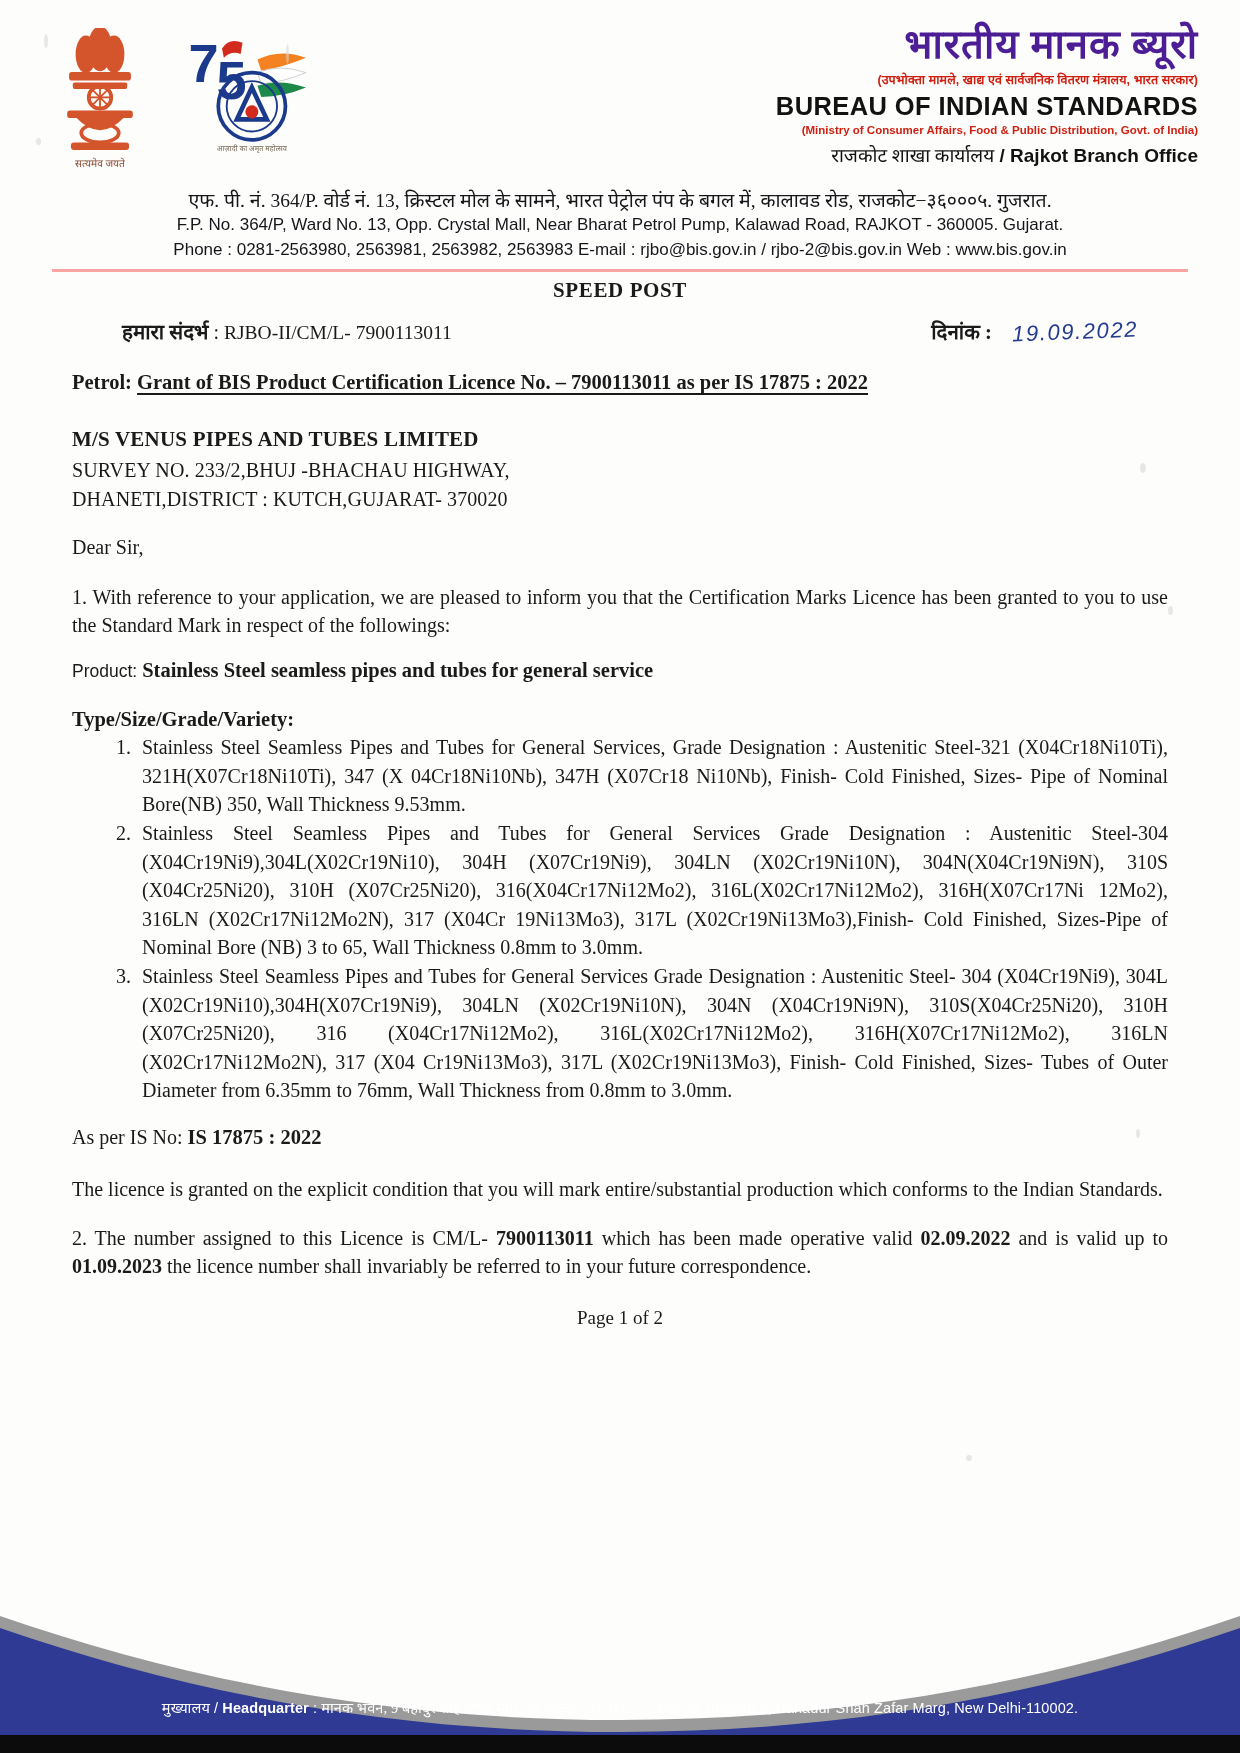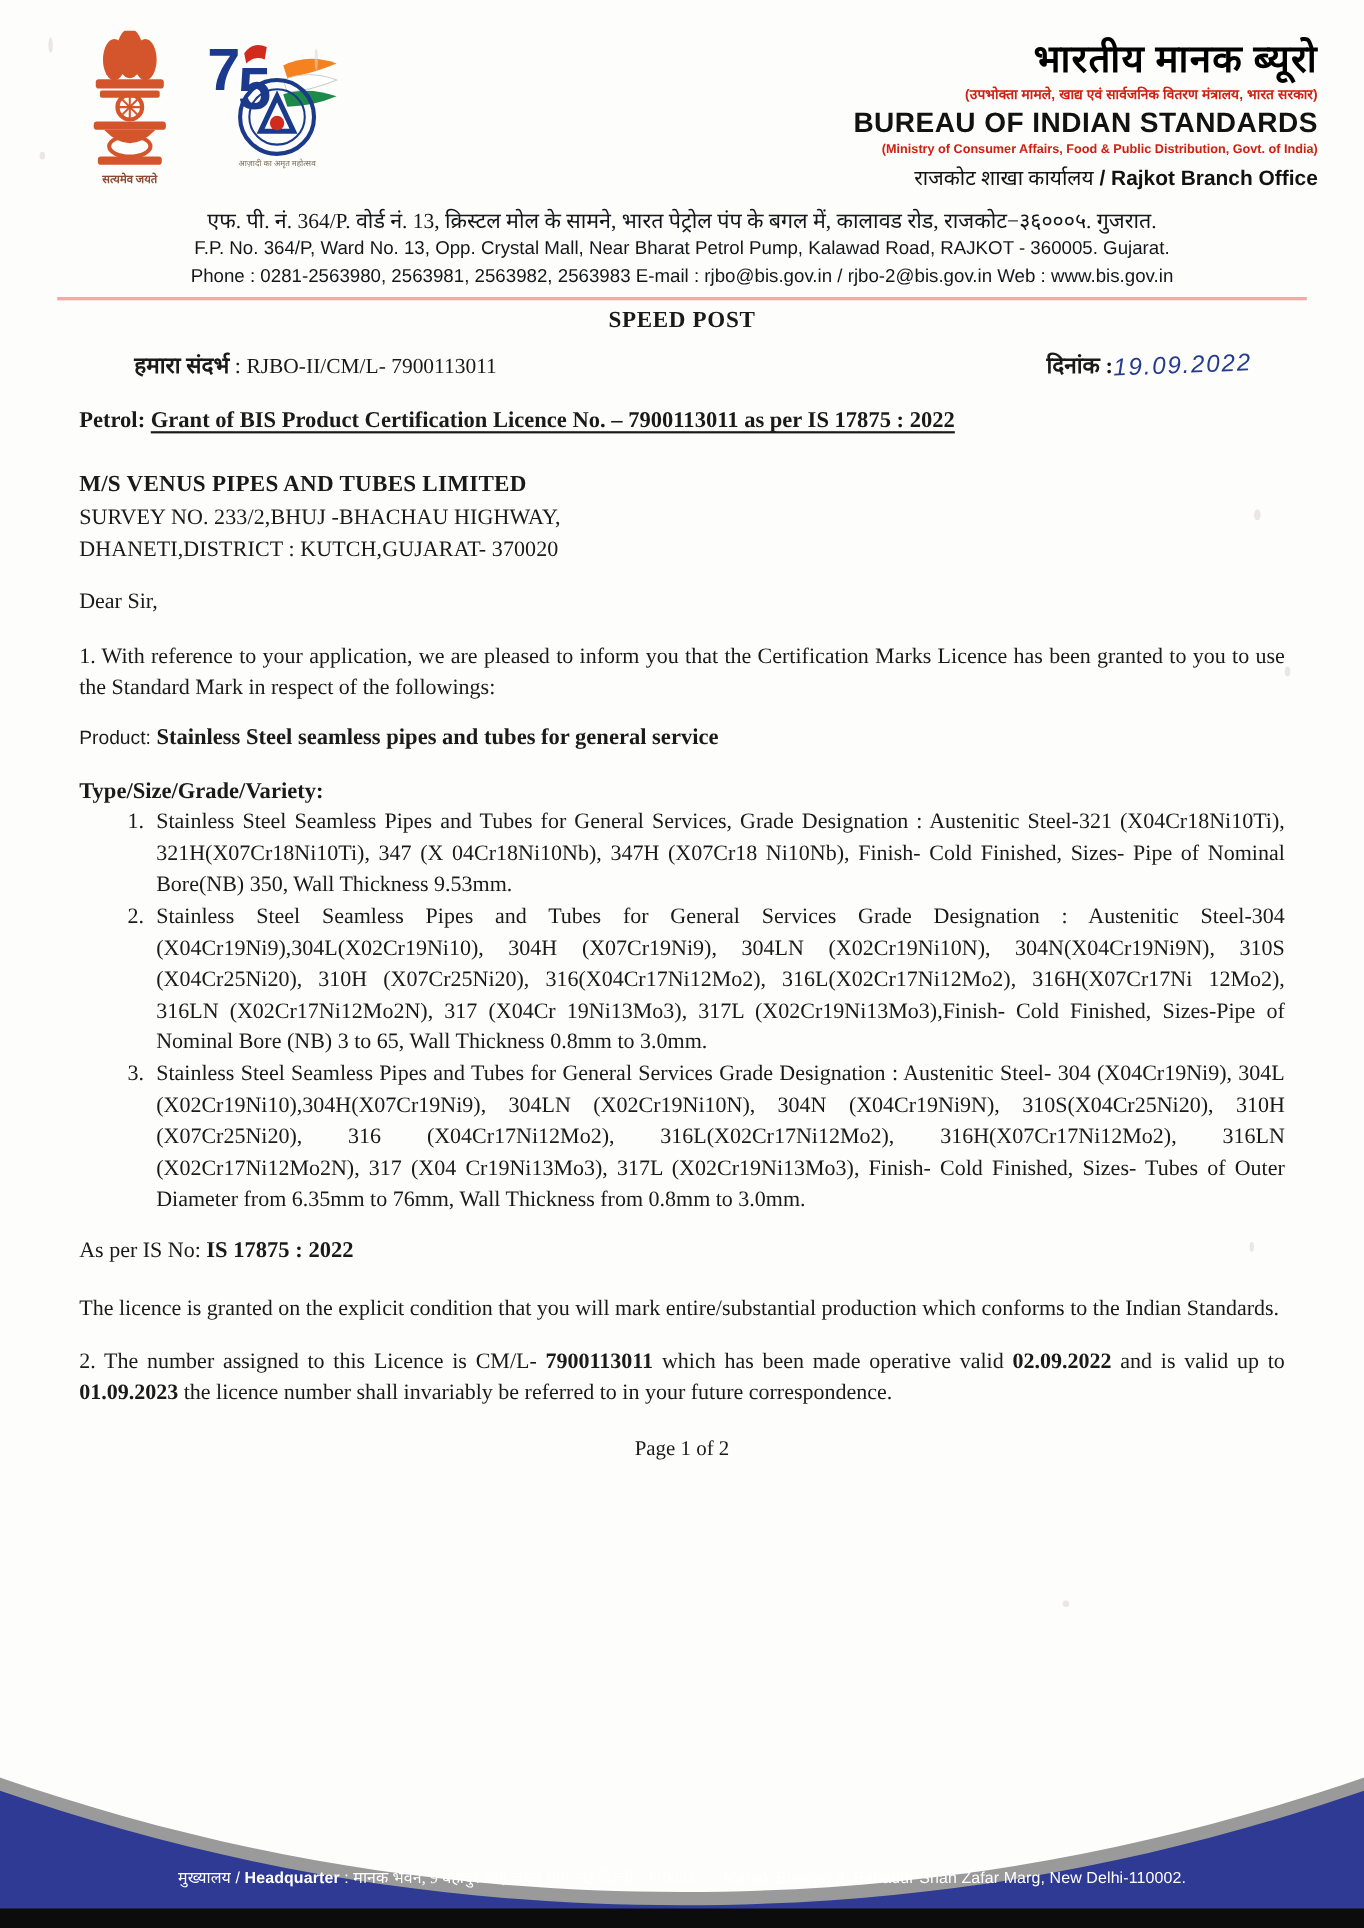--- a/index.html
+++ b/index.html
@@ -36,44 +36,42 @@
   }
   .logo-bis {
     width: 180px;
     flex: 0 0 180px;
     padding-left: 25px;
     padding-top: 12px;
   }
   .logo-emblem {
     width: 140px;
     flex: 0 0 140px;
-    text-align: right;
+    text-align: center;
     padding-top: 10px;
-    font-weight: bold;
   }
   .logo-75 {
     width: 160px;
     flex: 0 0 160px;
     text-align: center;
     padding-top: 8px;
   }
   .org-block {
     flex: 1 1 auto;
     text-align: right;
     padding-right: 12px;
     padding-top: 4px;
   }
   .org-hindi {
     font-family: "Liberation Serif", serif;
-    font-size: 35px;
-    font-weight: bold;
-    color: #000000;
+    font-size: 40px;
+    font-weight: bold;
+    color: #4c1d95;
     letter-spacing: 1px;
     line-height: 1.15;
-    margin-top: 12px;
   }
   .org-ministry-hi {
     font-family: "Liberation Sans", sans-serif;
     font-size: 12.5px;
     font-weight: bold;
     color: #cf2011;
     margin-top: 3px;
     letter-spacing: .1px;
   }
   .org-en {
@@ -155,20 +153,21 @@
     font-weight: bold;
     font-size: 20.5px;
   }
   .ref-left .ref-val {
     font-family: "Liberation Serif", serif;
     font-size: 19.5px;
   }
   .ref-right {
     display: flex;
     align-items: baseline;
+    gap: 20px;
   }
   .date-lbl {
     font-family: "Liberation Serif", serif;
     font-weight: bold;
     font-size: 20.5px;
   }
   .date-hand {
     font-family: "Liberation Sans", sans-serif;
     font-size: 22px;
     color: #243c8f;

